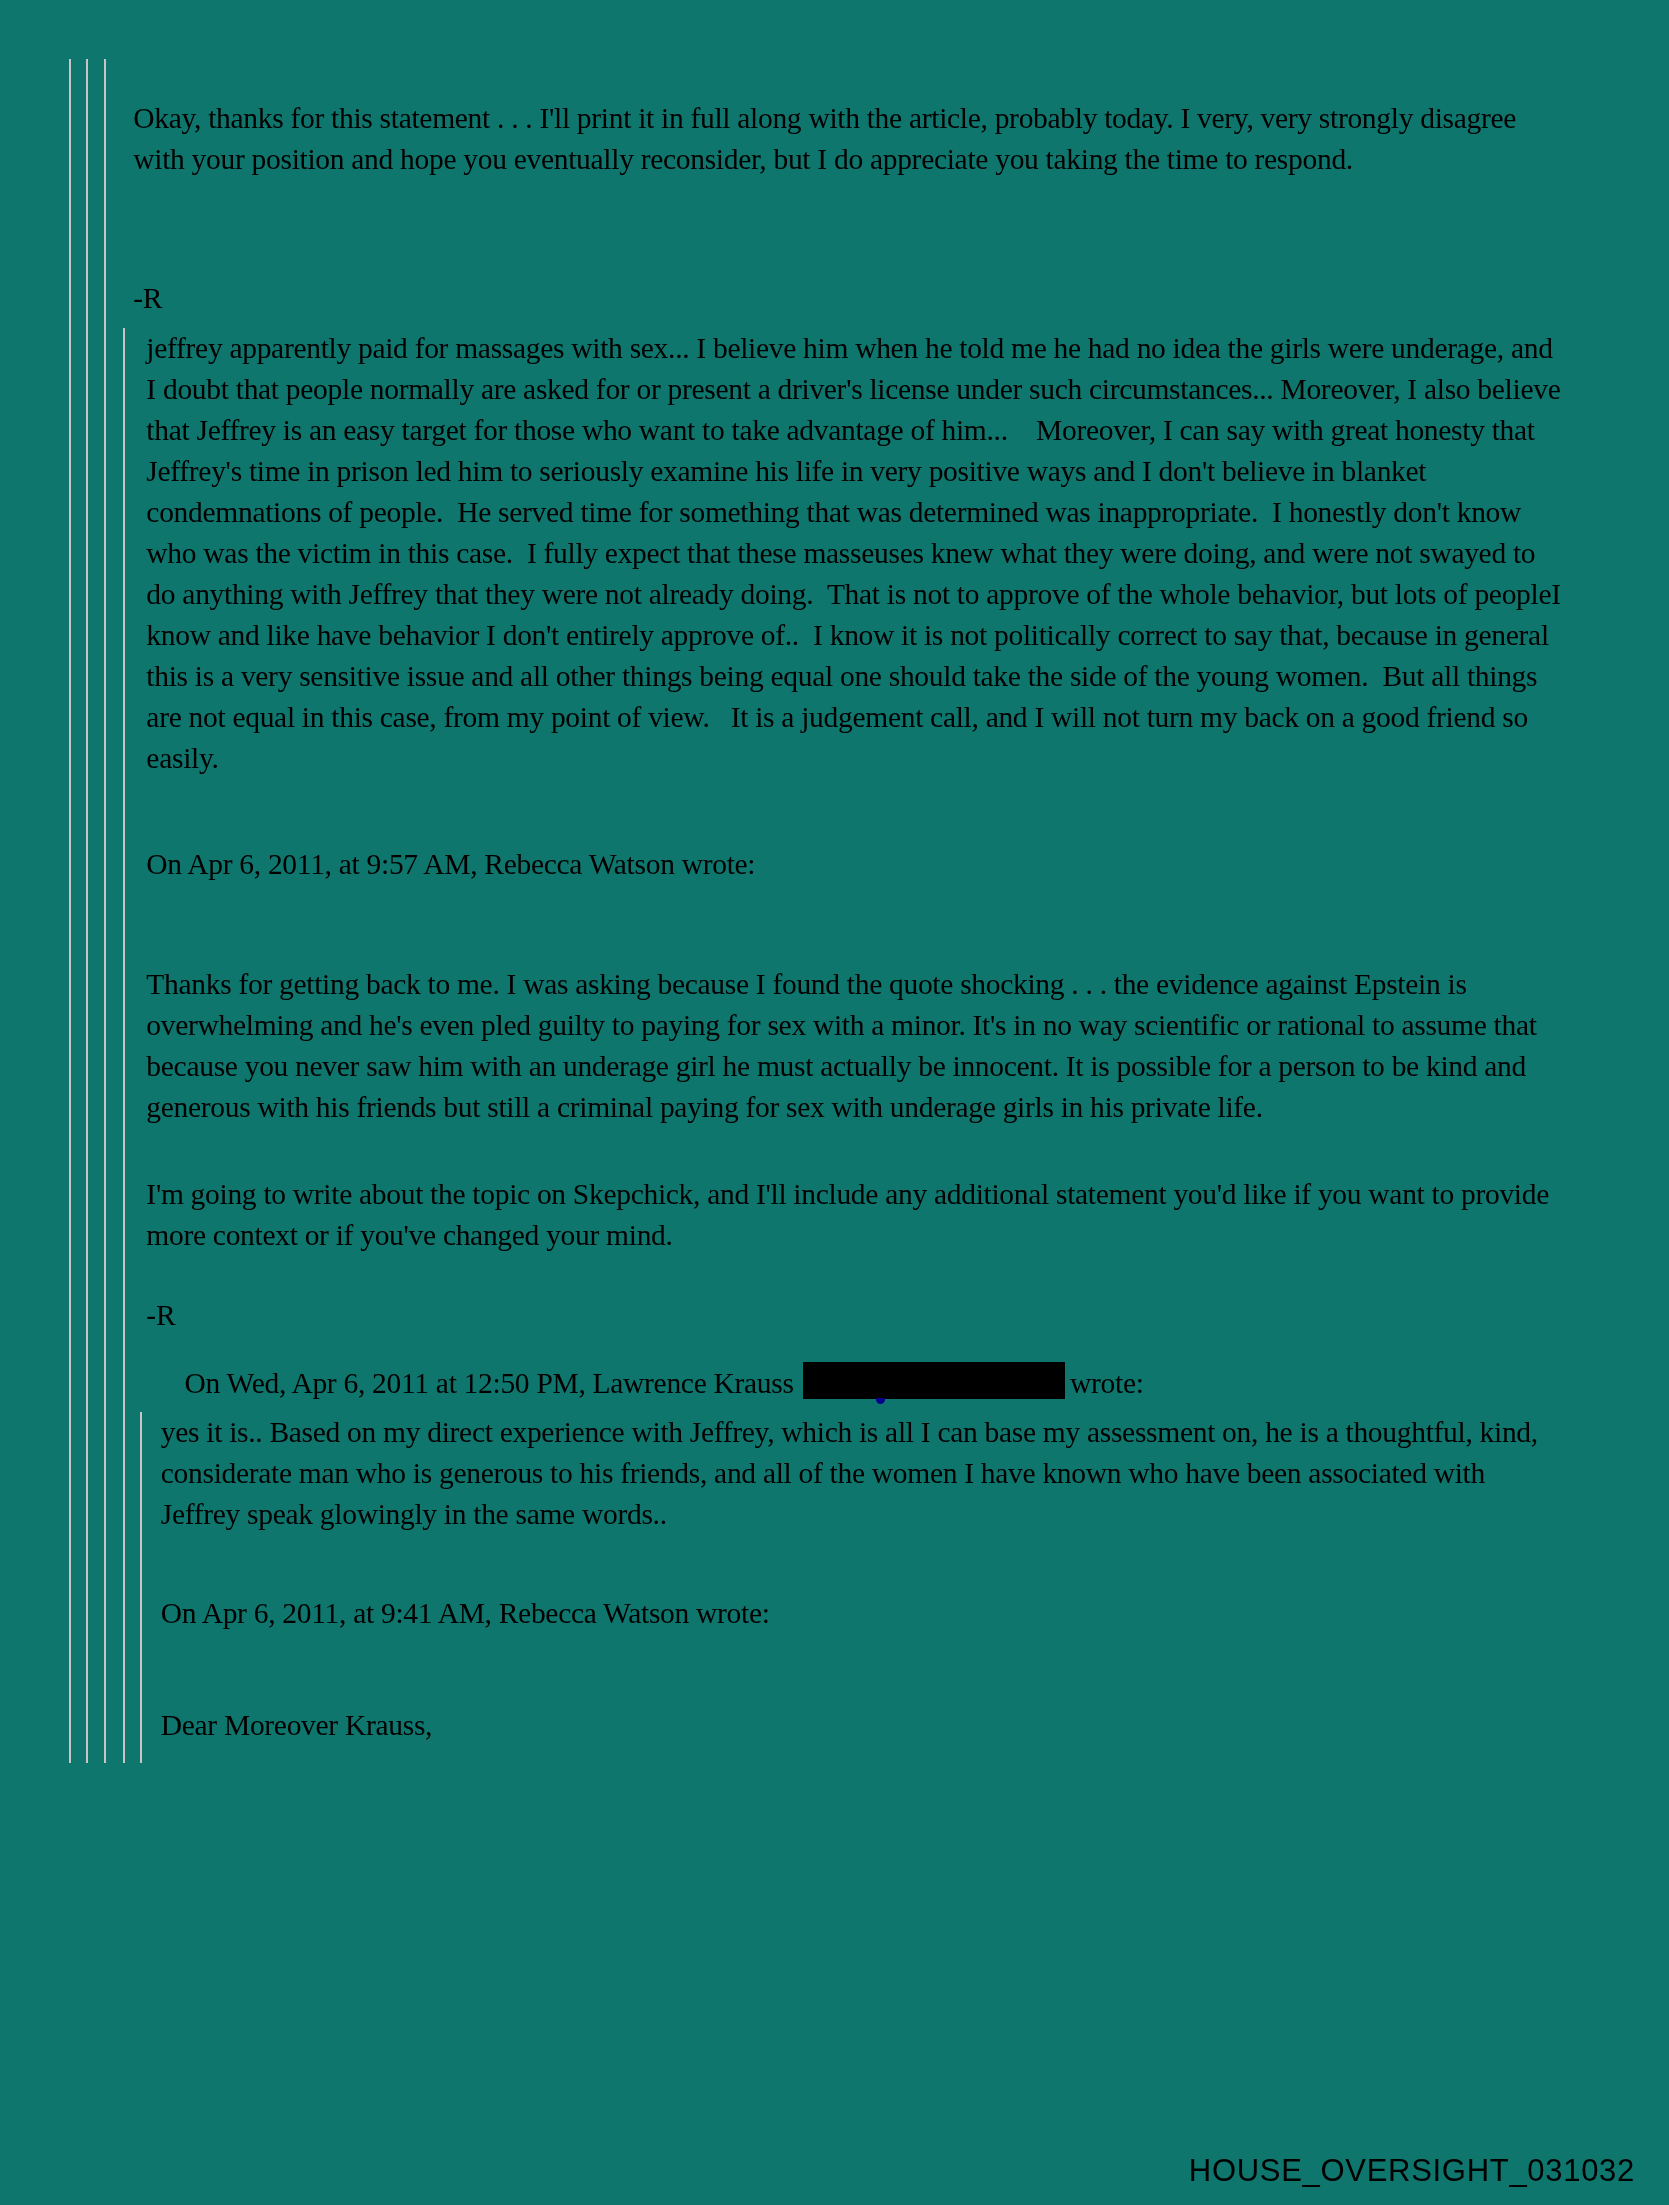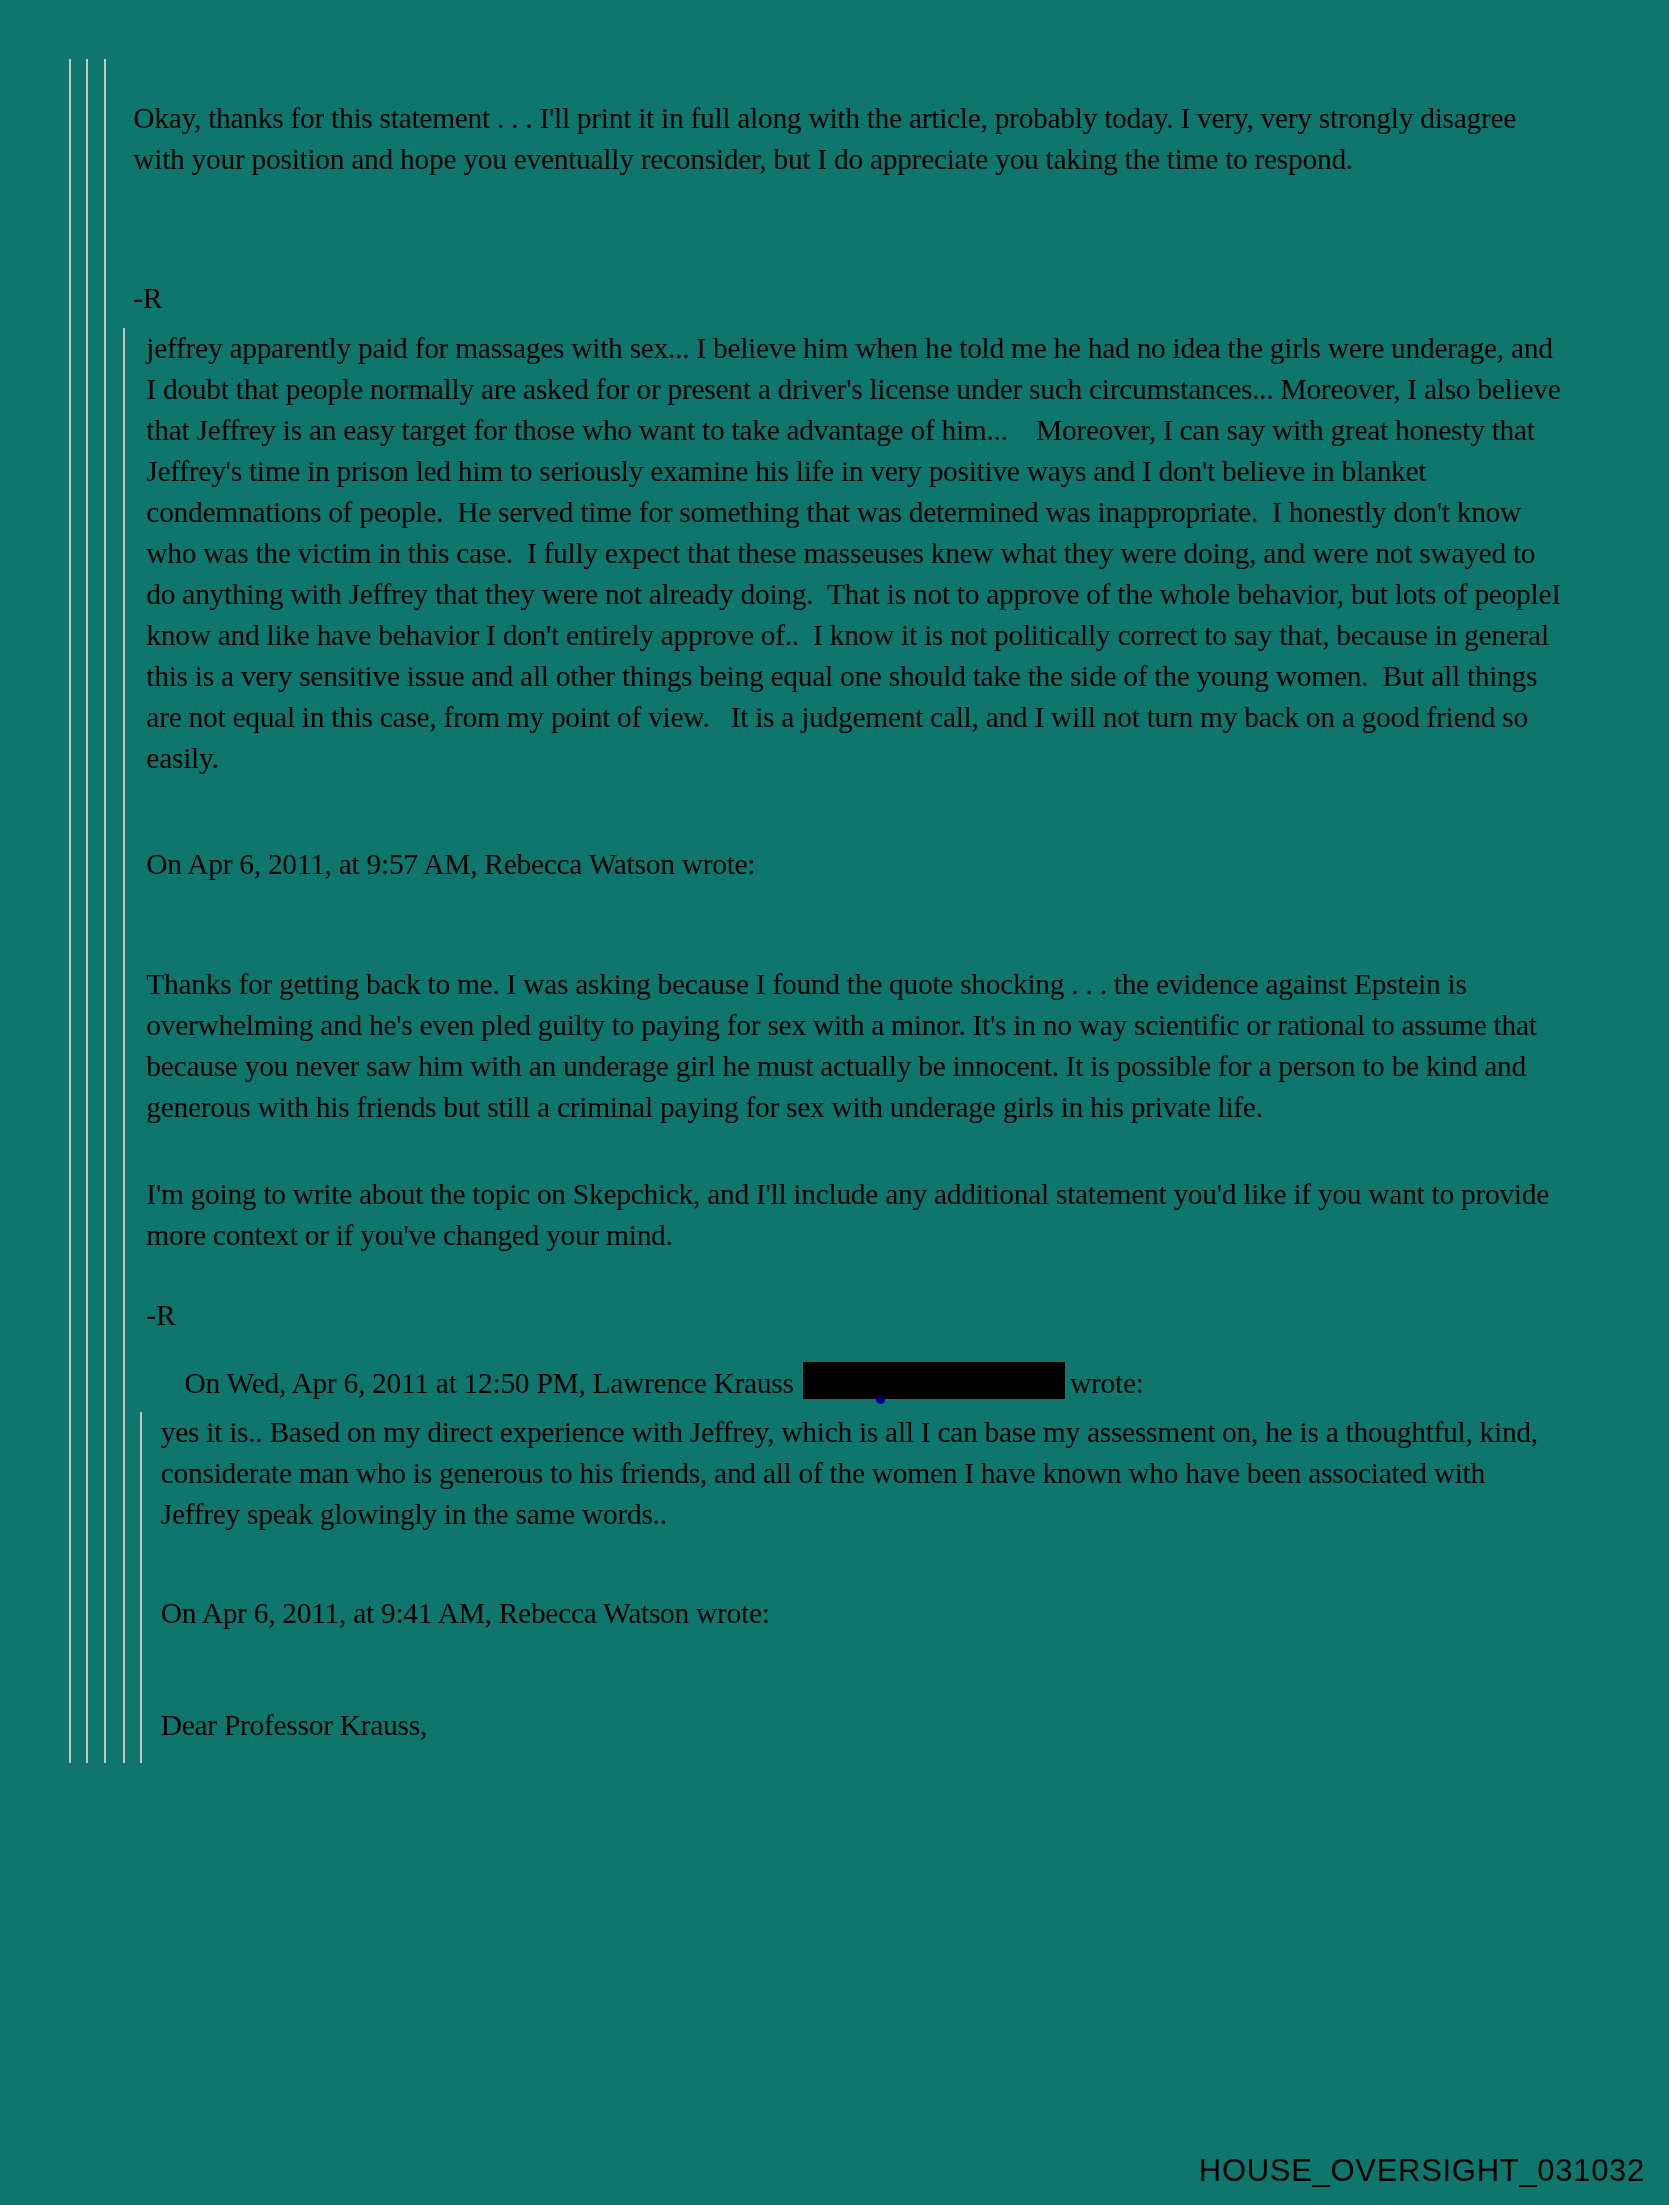--- a/index.html
+++ b/index.html
@@ -65,21 +65,21 @@
     border-radius: 0 0 7.9px 6.5px;
   }
   .dot {
     position: absolute; left: 73px; bottom: -5.2px;
     width: 9.2px; height: 6.5px; background: #00008b;
     border-radius: 0 0 4.6px 4.6px;
   }
 
   .bates {
     position: absolute;
-    right: 24px;
+    right: 34px;
     bottom: 15.7px;
     font-family: "Liberation Sans", sans-serif;
     font-size: 31px;
     letter-spacing: 0.7px;
     color: #000000;
   }
 </style>
 </head>
 <body>
 
@@ -108,21 +108,21 @@
 
           <p class="para lvl4 hdr1250"><span>On Wed, Apr 6, 2011 at 12:50 PM, Lawrence Krauss</span><span class="redact r2"><span class="dot"></span></span><span>wrote:</span></p>
 
           <div class="q q5c">
 
             <p class="para k1250">yes it is.. Based on my direct experience with Jeffrey, which is all I can base my assessment on, he is a thoughtful, kind, considerate man who is generous to his friends, and all of the women I have known who have been associated with Jeffrey speak glowingly in the same words..</p>
 
 
             <p class="para hdr941">On Apr 6, 2011, at 9:41 AM, Rebecca Watson wrote:</p>
 
-            <p class="para w941">Dear Professor Krauss,</p>
+            <p class="para w941">Dear Moreover Krauss,</p>
 
           </div>
         </div>
 
       </div>
     </div>
   </div>
 
   <div class="bates">HOUSE_OVERSIGHT_031032</div>
 

